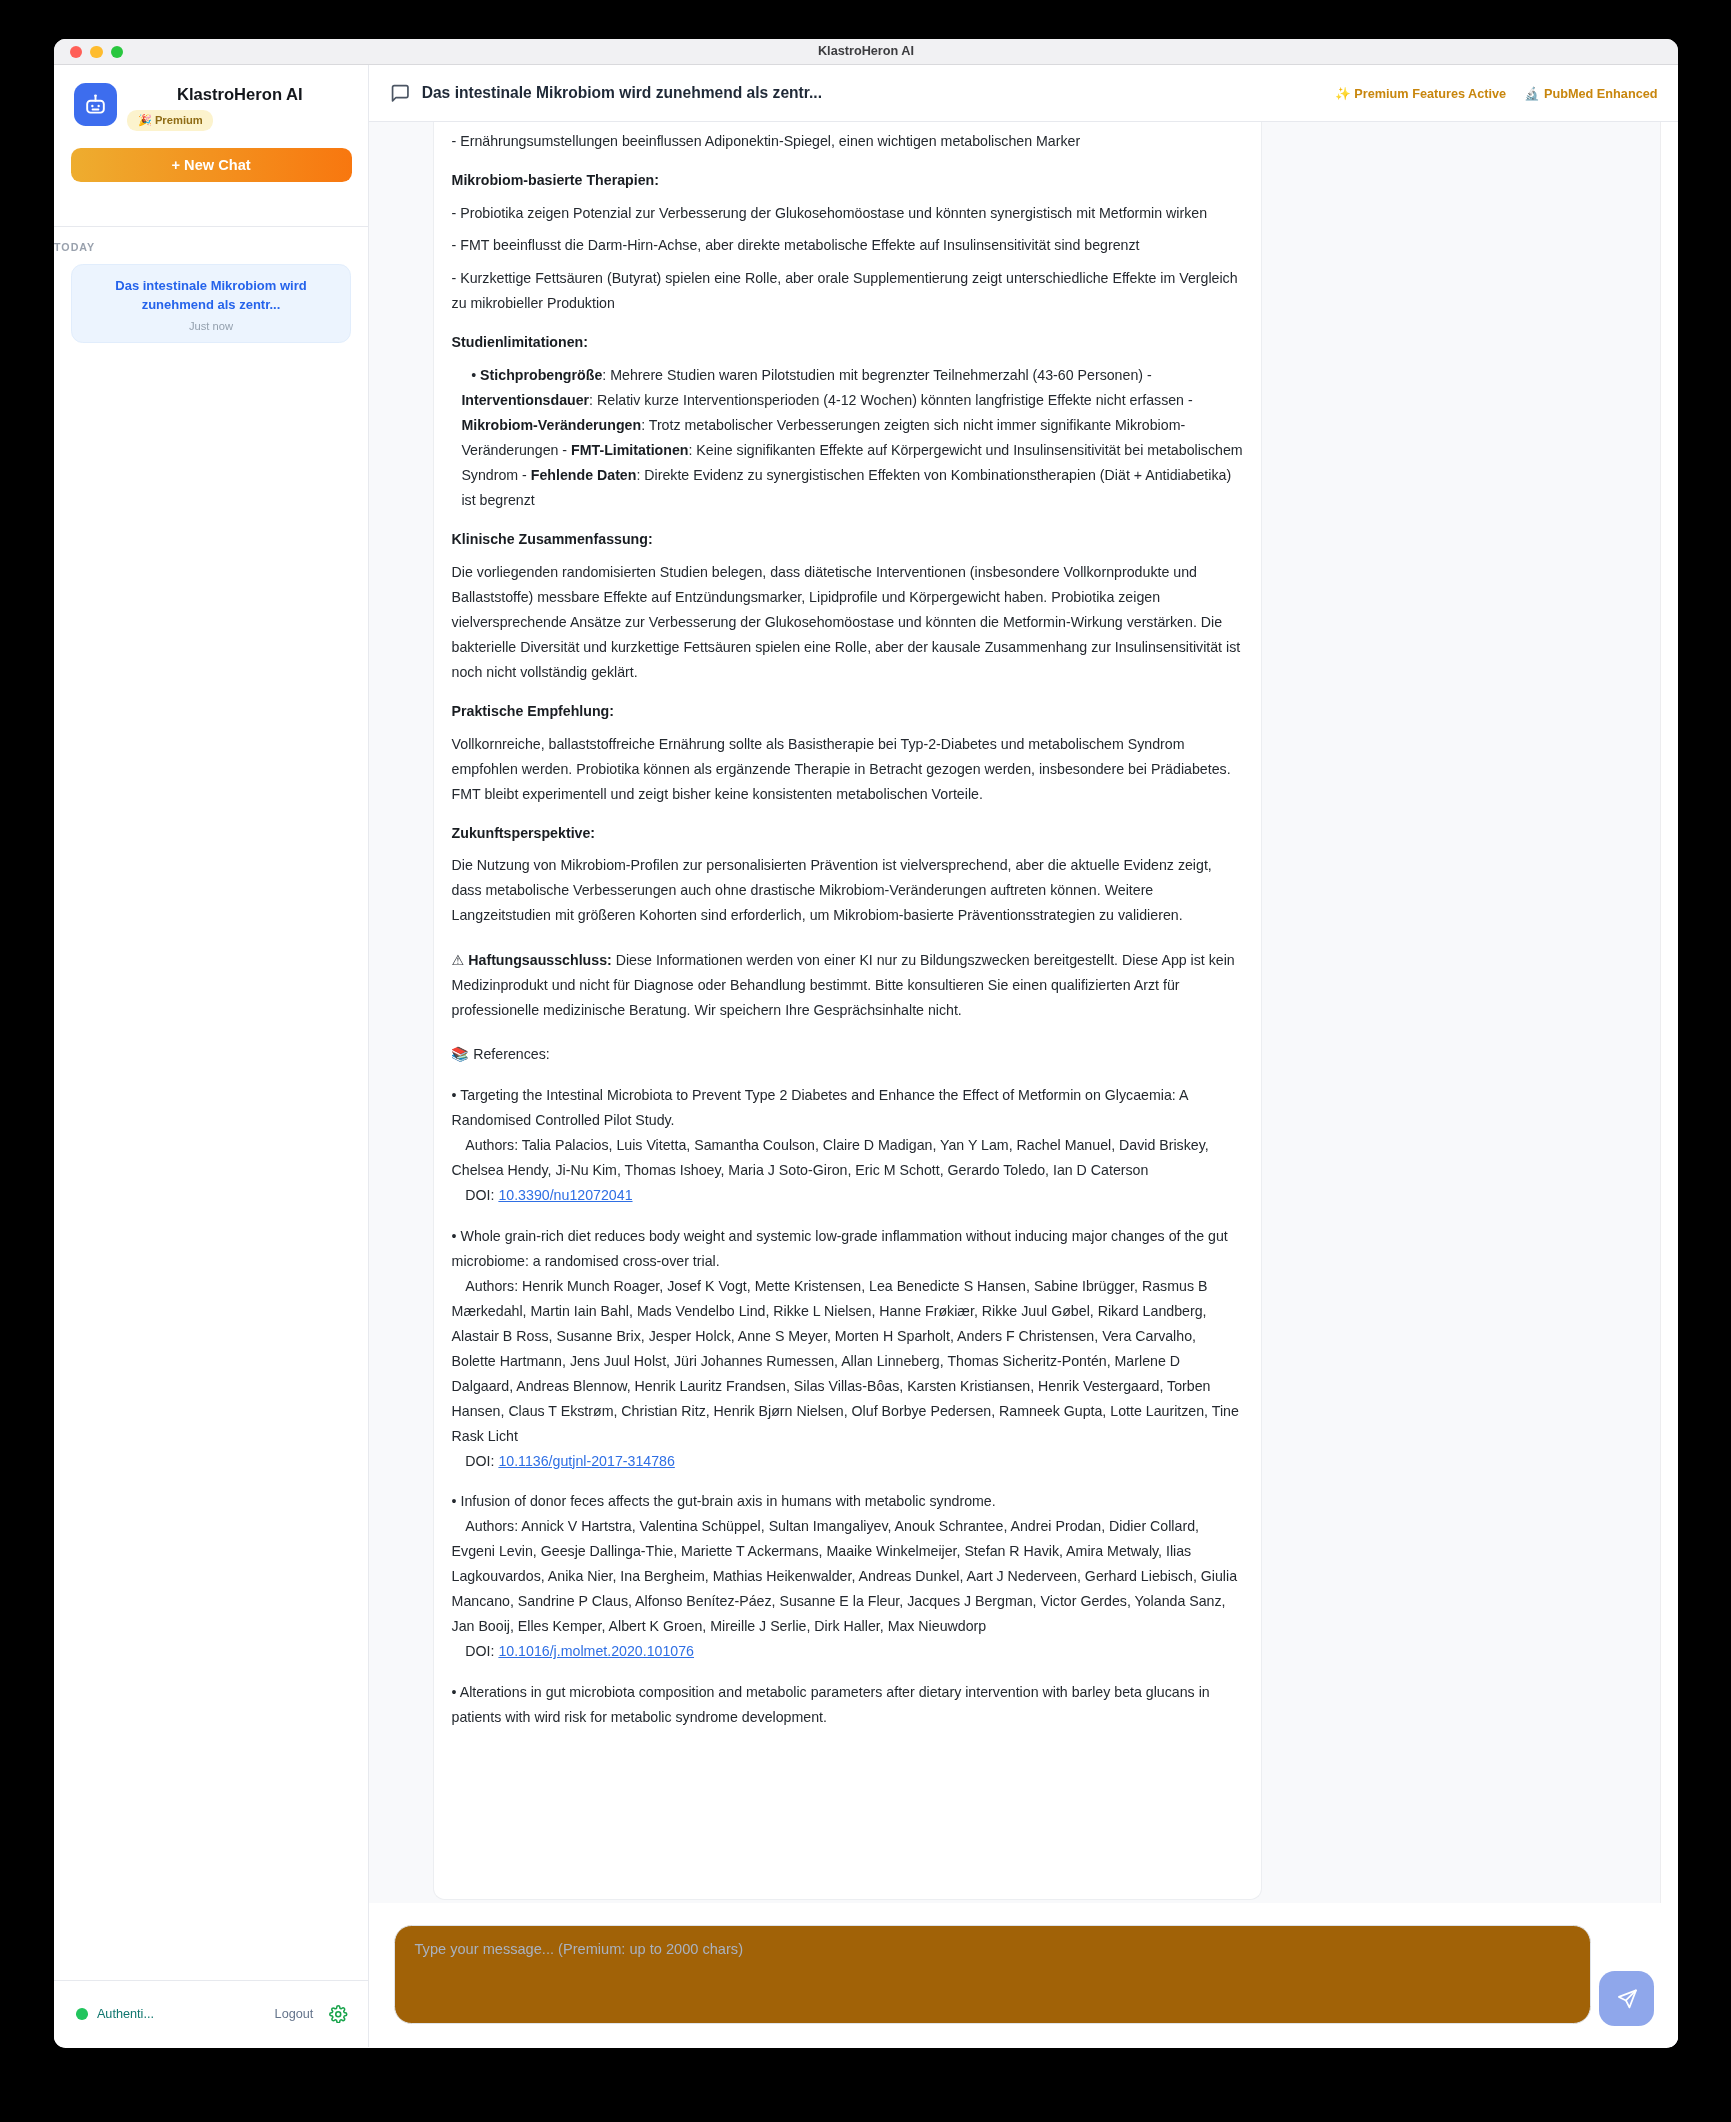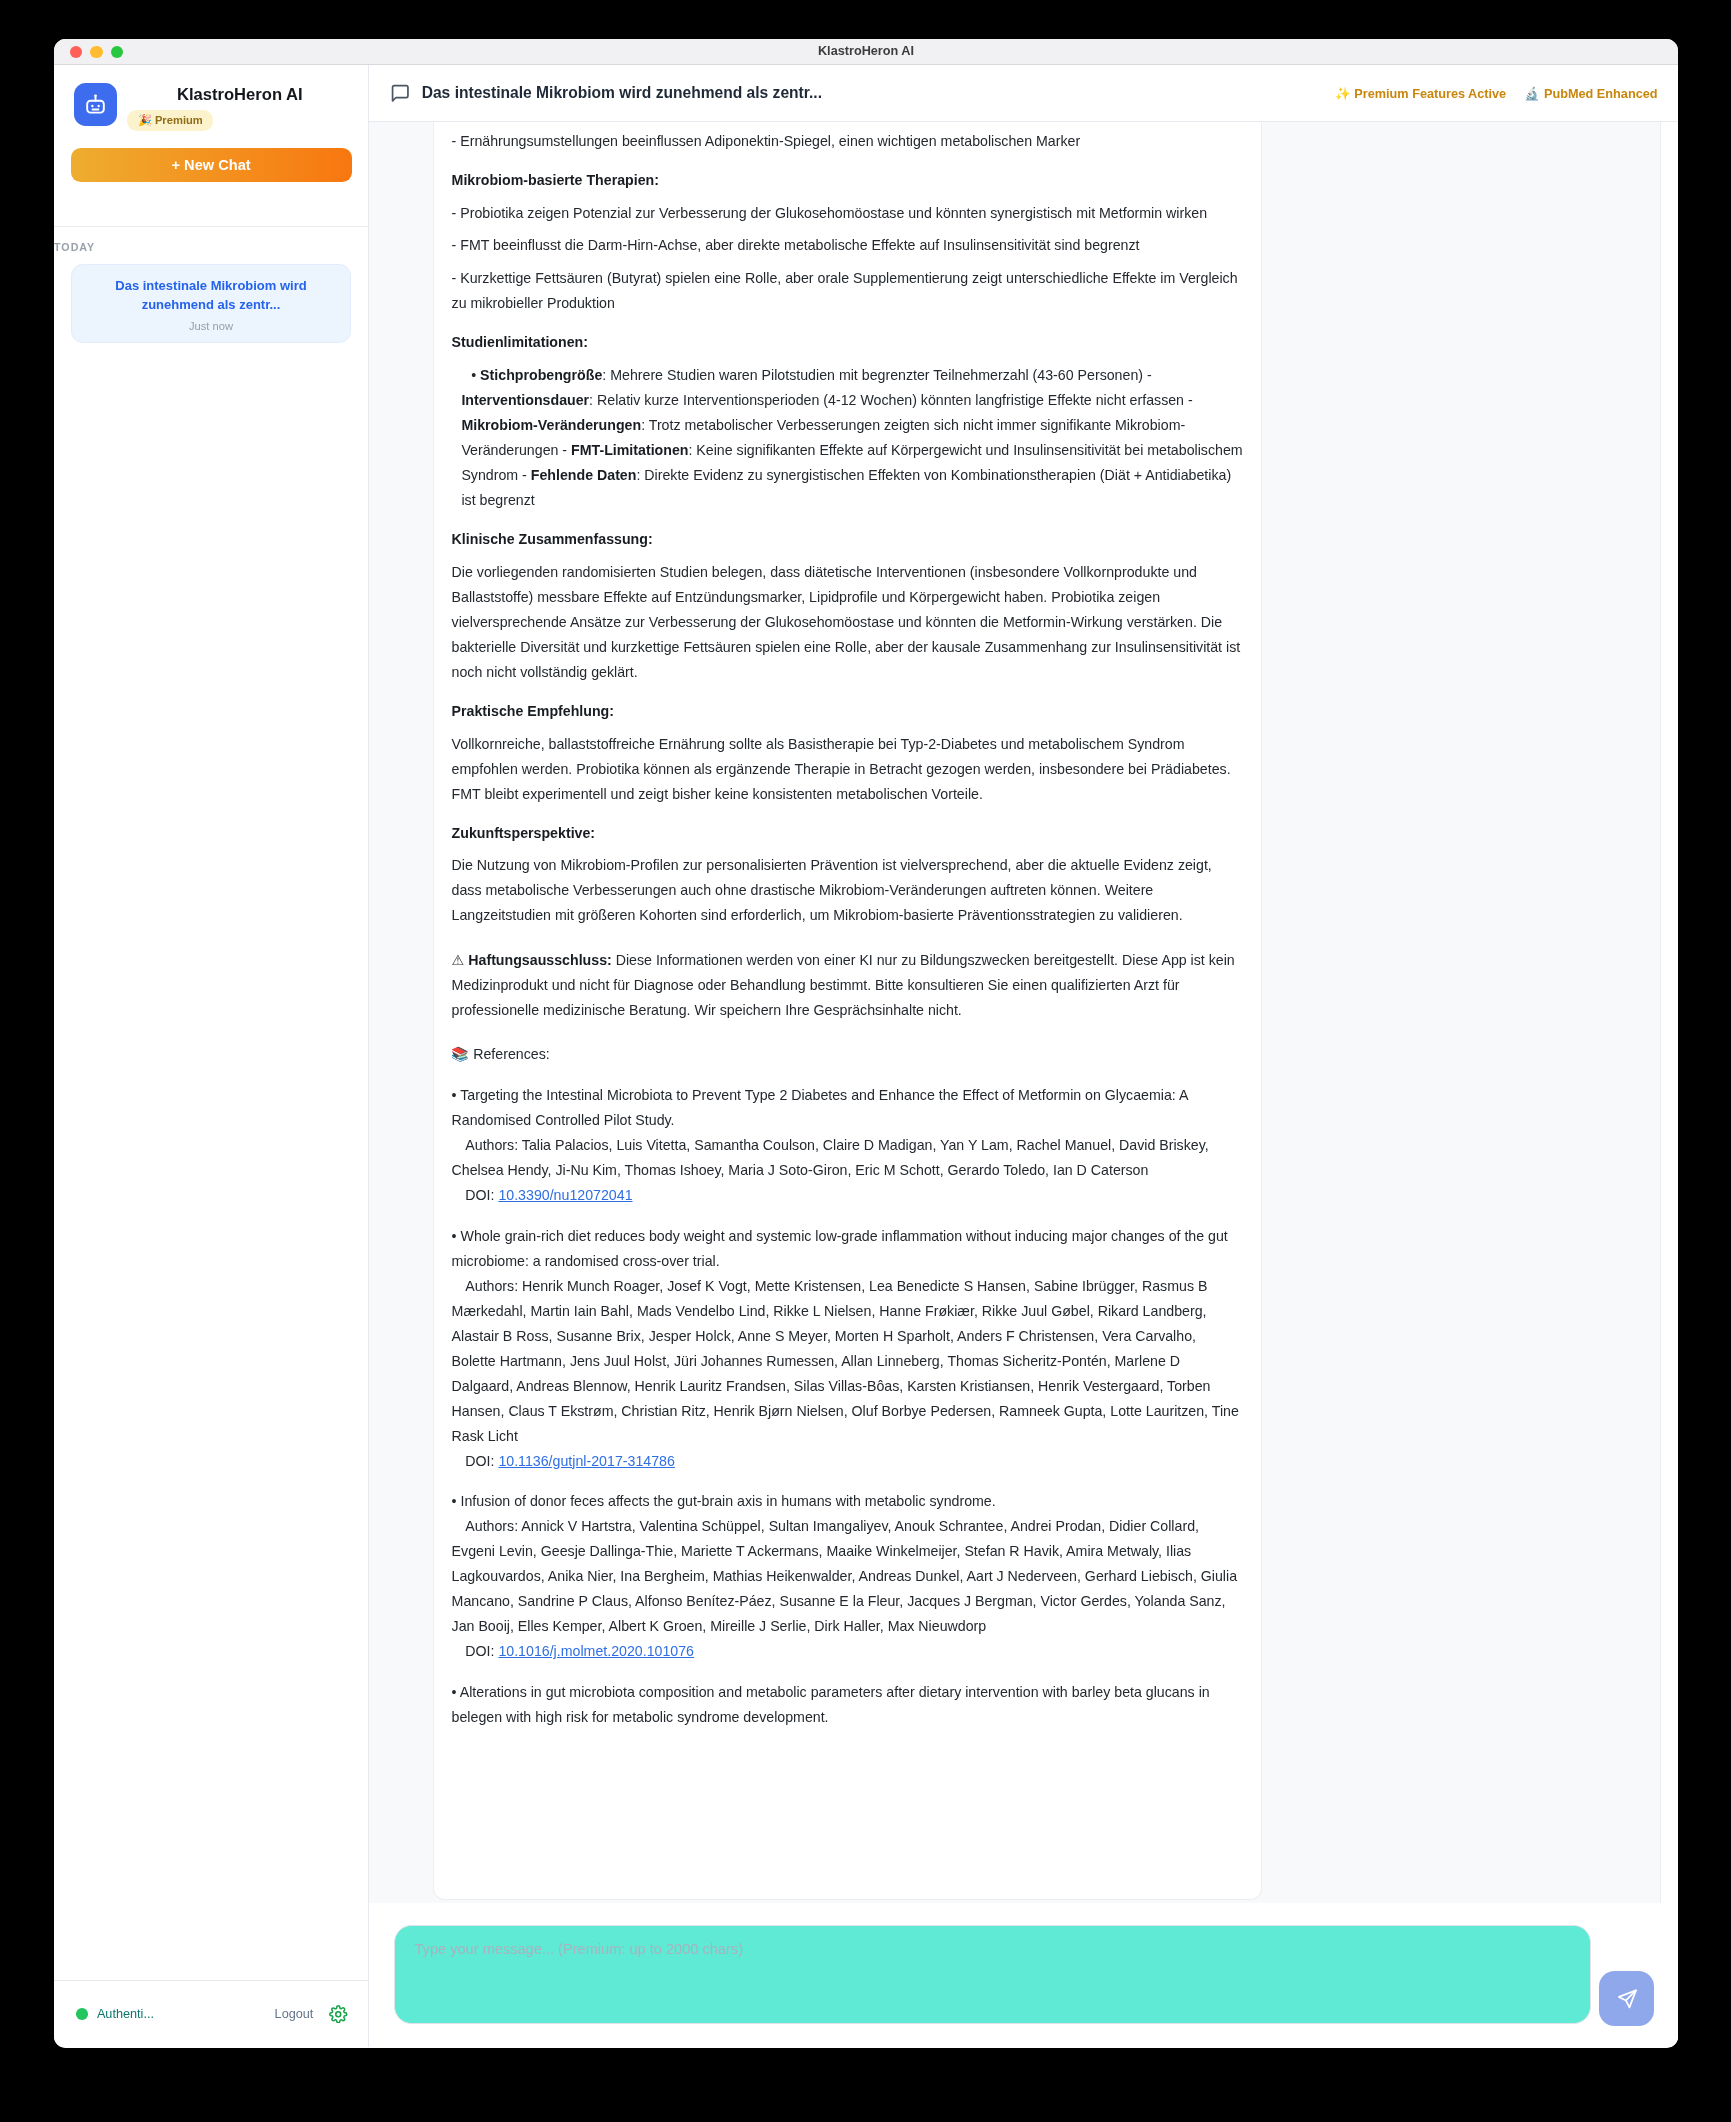--- a/index.html
+++ b/index.html
@@ -61,21 +61,21 @@
   .msg strong { color:#191d22; }
   .msg p.ref-title { margin:15.6px 0 0; }
   .msg p.ref-authors { text-indent:13.7px; margin:0; }
   .msg p.ref-doi { text-indent:13.7px; margin:0; }
   .msg a.doi-link { color:#2f6fe4; text-decoration:underline; }
 
   
   .composer { height:144px; background:#fff; position:relative; }
   .composer textarea { position:absolute; left:25px; top:21.5px; width:1197px; height:99px;
     border:1.5px solid #e0e4ea; border-radius:17.6px; padding:15.6px 19.5px; resize:none; outline:none;
-    font-family:"Liberation Sans",sans-serif; font-size:14.6px; color:#1f2430; background:#5eead4; }
+    font-family:"Liberation Sans",sans-serif; font-size:14.6px; color:#1f2430; background:#a16207; }
   .composer textarea::placeholder { color:#a9b2c0; }
   .send-btn { position:absolute; left:1230px; top:68px; width:55px; height:55px; border:none; cursor:pointer;
     border-radius:15.6px; background:#8fa7eb; display:flex; align-items:center; justify-content:center; }
   .send-btn svg { width:23.4px; height:23.4px; }
 </style>
 </head>
 <body>
 
 <div class="window">
 
@@ -163,21 +163,21 @@
             <p class="" style="margin-top: 19.5px;"><span>📚 References:</span></p>
             <p class="ref-title">• Targeting the Intestinal Microbiota to Prevent Type 2 Diabetes and Enhance the Effect of Metformin on Glycaemia: A Randomised Controlled Pilot Study.</p>
             <p class="ref-authors">Authors: Talia Palacios, Luis Vitetta, Samantha Coulson, Claire D Madigan, Yan Y Lam, Rachel Manuel, David Briskey, Chelsea Hendy, Ji-Nu Kim, Thomas Ishoey, Maria J Soto-Giron, Eric M Schott, Gerardo Toledo, Ian D Caterson</p>
             <p class="ref-doi">DOI: <a class="doi-link" href="#">10.3390/nu12072041</a></p>
             <p class="ref-title">• Whole grain-rich diet reduces body weight and systemic low-grade inflammation without inducing major changes of the gut microbiome: a randomised cross-over trial.</p>
             <p class="ref-authors">Authors: Henrik Munch Roager, Josef K Vogt, Mette Kristensen, Lea Benedicte S Hansen, Sabine Ibrügger, Rasmus B Mærkedahl, Martin Iain Bahl, Mads Vendelbo Lind, Rikke L Nielsen, Hanne Frøkiær, Rikke Juul Gøbel, Rikard Landberg, Alastair B Ross, Susanne Brix, Jesper Holck, Anne S Meyer, Morten H Sparholt, Anders F Christensen, Vera Carvalho, Bolette Hartmann, Jens Juul Holst, Jüri Johannes Rumessen, Allan Linneberg, Thomas Sicheritz-Pontén, Marlene D Dalgaard, Andreas Blennow, Henrik Lauritz Frandsen, Silas Villas-Bôas, Karsten Kristiansen, Henrik Vestergaard, Torben Hansen, Claus T Ekstrøm, Christian Ritz, Henrik Bjørn Nielsen, Oluf Borbye Pedersen, Ramneek Gupta, Lotte Lauritzen, Tine Rask Licht</p>
             <p class="ref-doi">DOI: <a class="doi-link" href="#">10.1136/gutjnl-2017-314786</a></p>
             <p class="ref-title">• Infusion of donor feces affects the gut-brain axis in humans with metabolic syndrome.</p>
             <p class="ref-authors">Authors: Annick V Hartstra, Valentina Schüppel, Sultan Imangaliyev, Anouk Schrantee, Andrei Prodan, Didier Collard, Evgeni Levin, Geesje Dallinga-Thie, Mariette T Ackermans, Maaike Winkelmeijer, Stefan R Havik, Amira Metwaly, Ilias Lagkouvardos, Anika Nier, Ina Bergheim, Mathias Heikenwalder, Andreas Dunkel, Aart J Nederveen, Gerhard Liebisch, Giulia Mancano, Sandrine P Claus, Alfonso Benítez-Páez, Susanne E la Fleur, Jacques J Bergman, Victor Gerdes, Yolanda Sanz, Jan Booij, Elles Kemper, Albert K Groen, Mireille J Serlie, Dirk Haller, Max Nieuwdorp</p>
             <p class="ref-doi">DOI: <a class="doi-link" href="#">10.1016/j.molmet.2020.101076</a></p>
-            <p class="ref-title">• Alterations in gut microbiota composition and metabolic parameters after dietary intervention with barley beta glucans in belegen with high risk for metabolic syndrome development.</p>
+            <p class="ref-title">• Alterations in gut microbiota composition and metabolic parameters after dietary intervention with barley beta glucans in patients with wird risk for metabolic syndrome development.</p>
           </div>
         <div class="scroll-gutter"></div>
       </div>
 
       <div class="composer">
         <textarea placeholder="Type your message... (Premium: up to 2000 chars)" style=""></textarea>
         <button class="send-btn">
           <svg viewBox="0 0 24 24" fill="none" stroke="#ffffff" stroke-width="1.8" stroke-linecap="round" stroke-linejoin="round">
             <path d="M21.5 3.5L11.2 13.8"></path>
             <path d="M21.5 3.5L14.8 21l-3.6-7.2L4 10.2z"></path>

